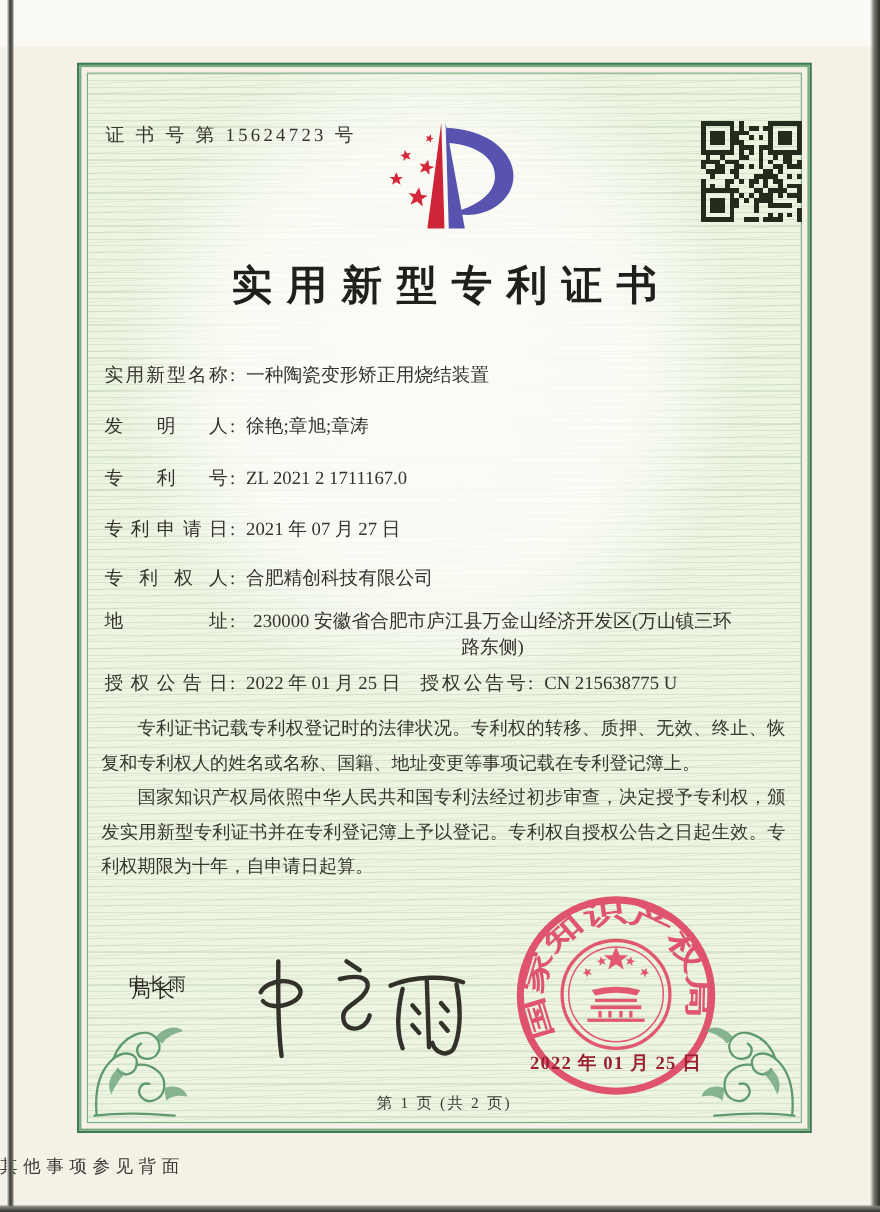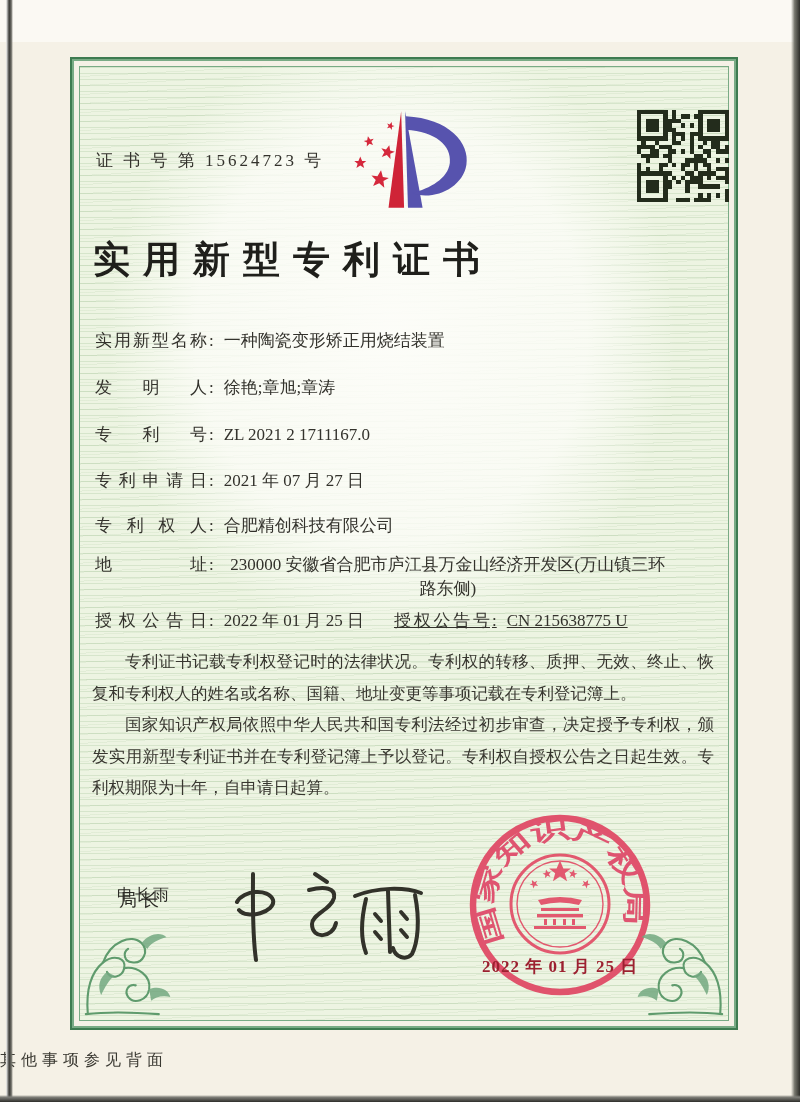--- a/index.html
+++ b/index.html
@@ -16,32 +16,32 @@
   .panel{position:absolute;left:70px;top:57px;width:668px;height:973px;
          border:2px solid #3e7b50;display:flex;box-sizing:border-box;}
   .panel2{flex:1;display:flex;border:2px solid #79ab85;}
   .panel3{flex:1;margin:5px;border:1px solid #79ab85;position:relative;
           background:
             radial-gradient(55% 40% at 48% 28%, rgba(253,253,249,0.97) 0%, rgba(253,253,249,0.75) 55%, rgba(253,253,249,0) 80%),
             repeating-linear-gradient(180deg, rgba(122,168,110,0.20) 0px, rgba(122,168,110,0.20) 1px, rgba(0,0,0,0) 1px, rgba(0,0,0,0) 6px),
             repeating-linear-gradient(177deg, rgba(122,168,110,0.10) 0px, rgba(122,168,110,0.10) 1px, rgba(0,0,0,0) 1px, rgba(0,0,0,0) 9px),
             #edf4e2;}
 
-  .cert-no{position:absolute;left:16px;top:44px;font-size:17px;letter-spacing:3px;color:#33322c;margin-top:38px;}
+  .cert-no{position:absolute;left:16px;top:44px;font-size:17px;letter-spacing:3px;color:#33322c;}
   .logo{position:absolute;left:254px;top:38px;width:146px;height:112px;}
   .qr{position:absolute;left:557px;top:43px;width:92px;height:92px;}
-  .doc-title{position:absolute;left:0;top:168px;width:100%;text-align:left;
+  .doc-title{position:absolute;left:0;top:168px;width:100%;text-align:center;
              font-size:37px;font-weight:bold;letter-spacing:13px;color:#1f1f1b;text-indent:13px;}
 
   .field-row{position:absolute;left:15px;display:flex;font-size:17px;line-height:24px;color:#33322c;}
   .f-label{display:inline-block;width:112px;text-align:justify;text-align-last:justify;}
   .f-colon{margin:0 10px 0 2px;}
   .f-value{white-space:pre-wrap;}
   .addr .f-value{width:448px;text-align:center;}
-  .grant-no{display:flex;margin-left:30px;text-decoration:underline;}
+  .grant-no{display:flex;margin-left:18px;}
 
   .paragraphs{position:absolute;left:12px;top:579px;width:622px;font-size:16.5px;
               line-height:31.5px;text-align:justify;color:#37362f;}
   .paragraphs p{margin:0;text-indent:2em;}
 
   .signer-title{position:absolute;left:39px;top:821px;font-size:18px;letter-spacing:4px;
                 font-family:"Liberation Sans",sans-serif;color:#2c2b26;}
   .signer-name{position:absolute;left:37px;top:818px;font-size:16px;letter-spacing:2px;
                font-family:"Liberation Sans",sans-serif;color:#2c2b26;}
   .signature{position:absolute;left:135px;top:793px;width:220px;height:110px;}
@@ -437,20 +437,21 @@
         <path d="M22,42 C30,20 52,12 62,22 C70,30 64,44 52,42 C44,41 42,32 48,28"></path>
         <path d="M44,48 C58,46 72,56 70,70 C68,82 54,86 48,78 C44,72 48,64 56,66"></path>
       </g>
       <g fill="#74a981" opacity="0.85">
         <path d="M62,22 C70,12 82,10 88,16 C80,18 72,22 68,28 Z"></path>
         <path d="M70,70 C80,66 90,70 92,78 C84,76 76,78 72,82 Z"></path>
         <path d="M26,52 C18,58 16,68 20,76 C24,68 28,60 34,56 Z"></path>
       </g>
     </svg>
 
+    <div class="page-num">第 1 页 (共 2 页)</div>
   </div>
  </div>
 </div>
 
 <div class="back-note">其他事项参见背面</div>
 
 <div class="edge-left"></div>
 <div class="edge-right"></div>
 <div class="edge-bottom"></div>
 

